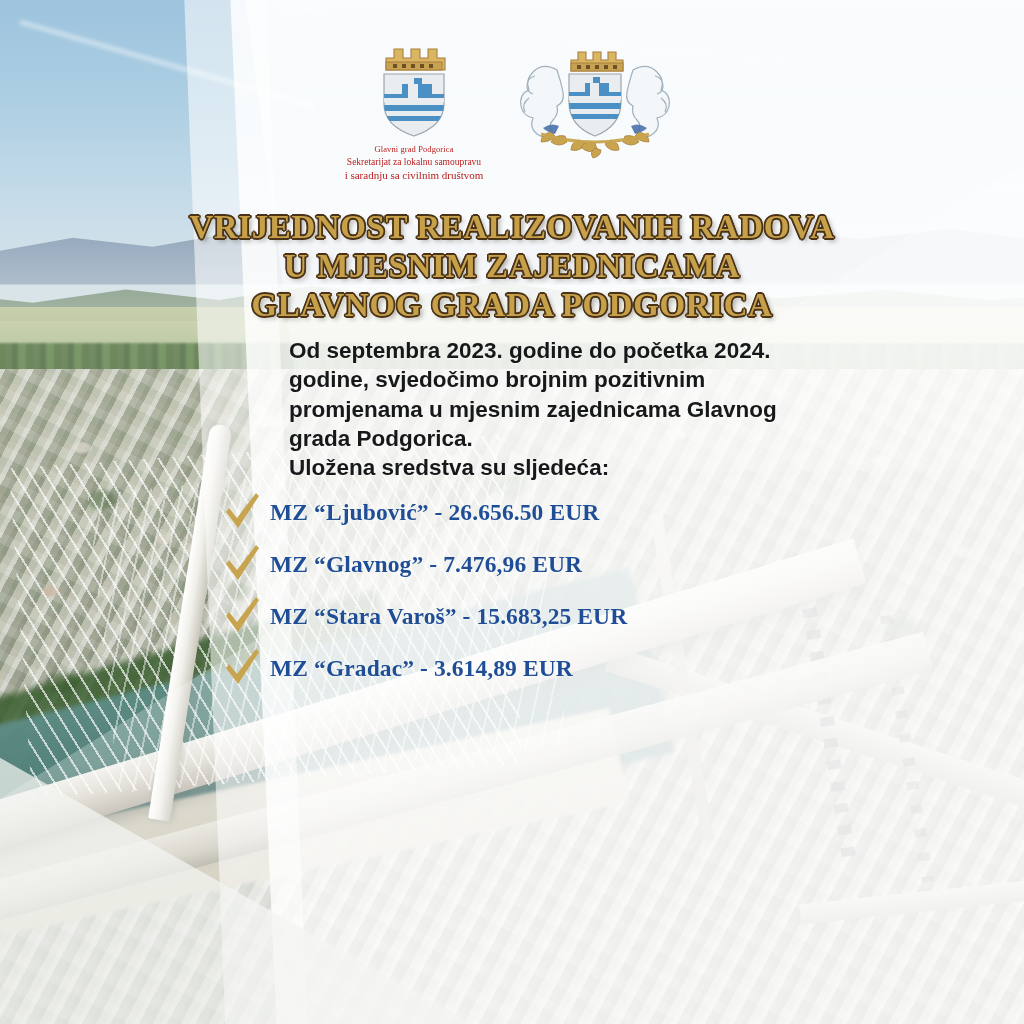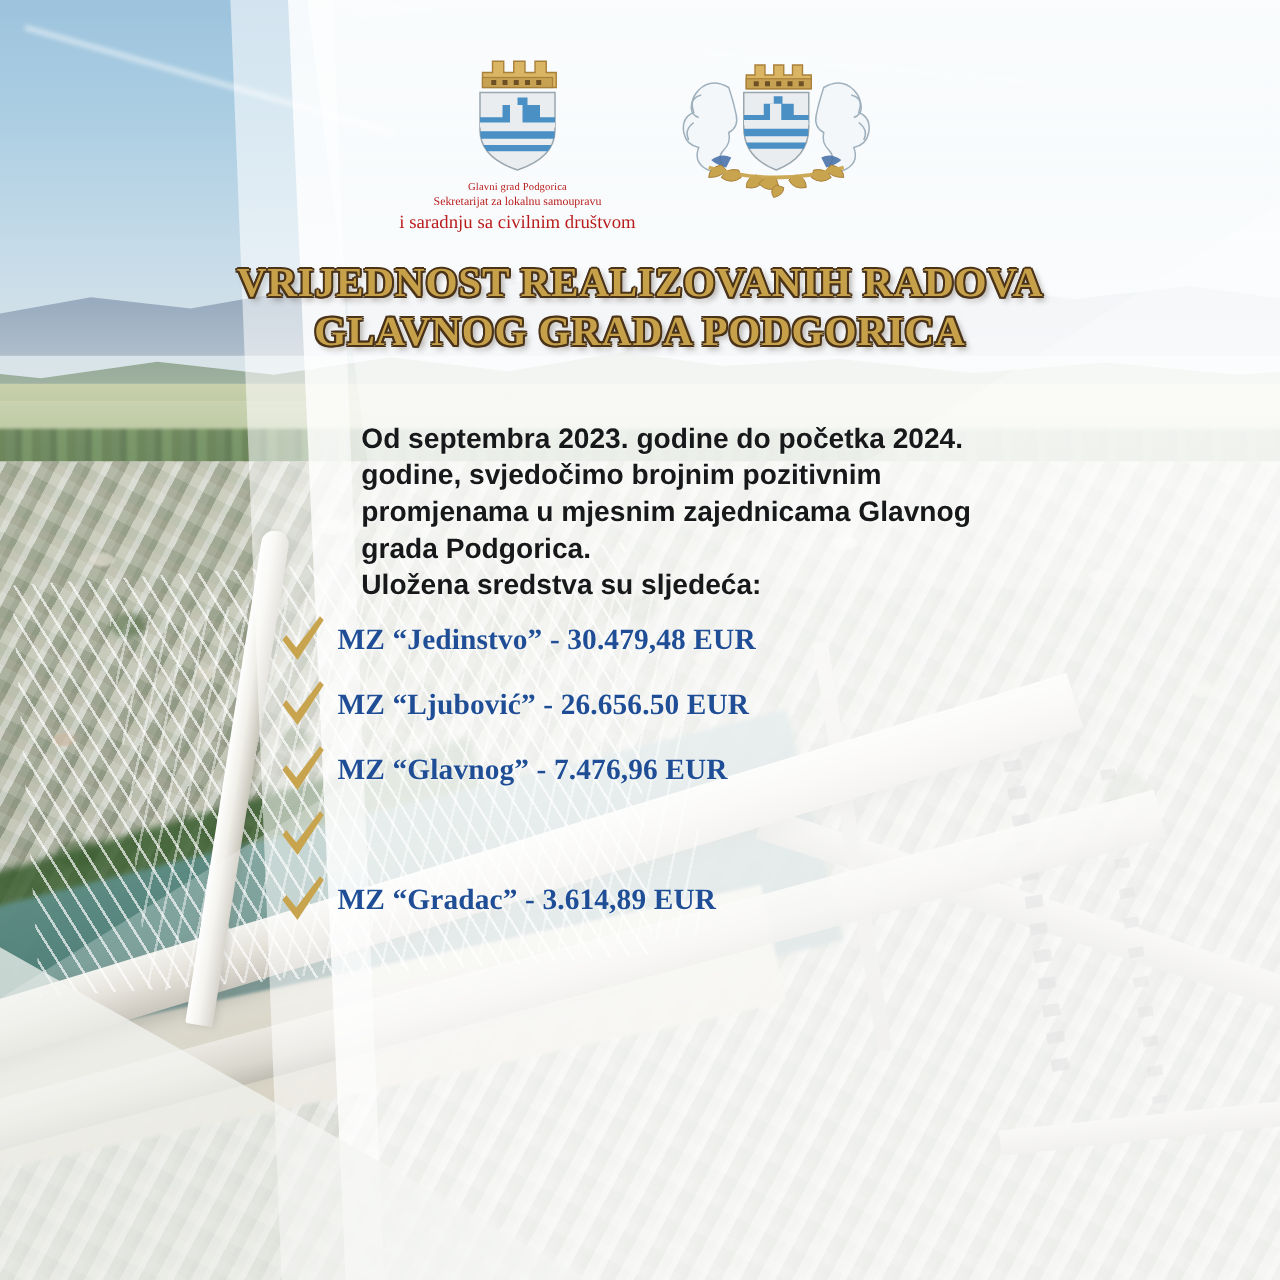--- a/index.html
+++ b/index.html
@@ -319,21 +319,21 @@
   .org-text {
     margin-top: 4px;
     text-align: center;
     color: #b91c1c;
     line-height: 1.25;
     font-family: "Liberation Serif", serif;
     text-shadow: 0 1px 1px rgba(255,255,255,.7);
   }
   .org-line1 { font-size: 8.5px; letter-spacing: .1px; }
   .org-line2 { font-size: 9.5px; margin-top: 2px; }
-  .org-line3 { font-size: 15px; }
+  .org-line3 { font-size: 11px; }
 
   .title {
     position: absolute;
     left: 0; right: 0; top: 208px;
     text-align: center;
     font-family: "Liberation Serif", serif;
     font-weight: bold;
     font-size: 33px;
     line-height: 1.18;
     letter-spacing: .6px;
@@ -541,41 +541,34 @@
             <clipPath id="shieldclip-l">
               <path d="M58 38 H110 V66 Q110 90 84 100 Q58 90 58 66 Z"></path>
             </clipPath>
           </defs>
         </svg>
       </div>
     </div>
 
     <div class="title">
       <div>VRIJEDNOST REALIZOVANIH RADOVA</div>
+      <div>U MJESNIM ZAJEDNICAMA</div>
       <div>GLAVNOG GRADA PODGORICA</div>
     </div>
 
     <div class="intro">
       <div>Od septembra 2023. godine do početka 2024.</div>
       <div>godine, svjedočimo brojnim pozitivnim</div>
       <div>promjenama u mjesnim zajednicama Glavnog</div>
       <div>grada Podgorica.</div>
       <div>Uložena sredstva su sljedeća:</div>
     </div>
 
     <div class="mz-list">
 
-      <div class="mz-item">
-        <span class="check">
-          <svg width="38" height="40" viewBox="0 0 38 40">
-            <path d="M3 20 L6 16 L14 26 L33 1 L36 4 L15 36 Z" fill="#c9a44e"></path>
-          </svg>
-        </span>
-        <span class="mz-label">MZ “Jedinstvo” - 30.479,48 EUR</span>
-      </div>
 
       <div class="mz-item">
         <span class="check">
           <svg width="38" height="40" viewBox="0 0 38 40">
             <path d="M3 20 L6 16 L14 26 L33 1 L36 4 L15 36 Z" fill="#c9a44e"></path>
           </svg>
         </span>
         <span class="mz-label">MZ “Ljubović” - 26.656.50 EUR</span>
       </div>
 
@@ -588,20 +581,21 @@
         <span class="mz-label">MZ “Glavnog” - 7.476,96 EUR</span>
       </div>
 
 
       <div class="mz-item">
         <span class="check">
           <svg width="38" height="40" viewBox="0 0 38 40">
             <path d="M3 20 L6 16 L14 26 L33 1 L36 4 L15 36 Z" fill="#c9a44e"></path>
           </svg>
         </span>
+        <span class="mz-label">MZ “Stara Varoš” - 15.683,25 EUR</span>
       </div>
 
       <div class="mz-item">
         <span class="check">
           <svg width="38" height="40" viewBox="0 0 38 40">
             <path d="M3 20 L6 16 L14 26 L33 1 L36 4 L15 36 Z" fill="#c9a44e"></path>
           </svg>
         </span>
         <span class="mz-label">MZ “Gradac” - 3.614,89 EUR</span>
       </div>

